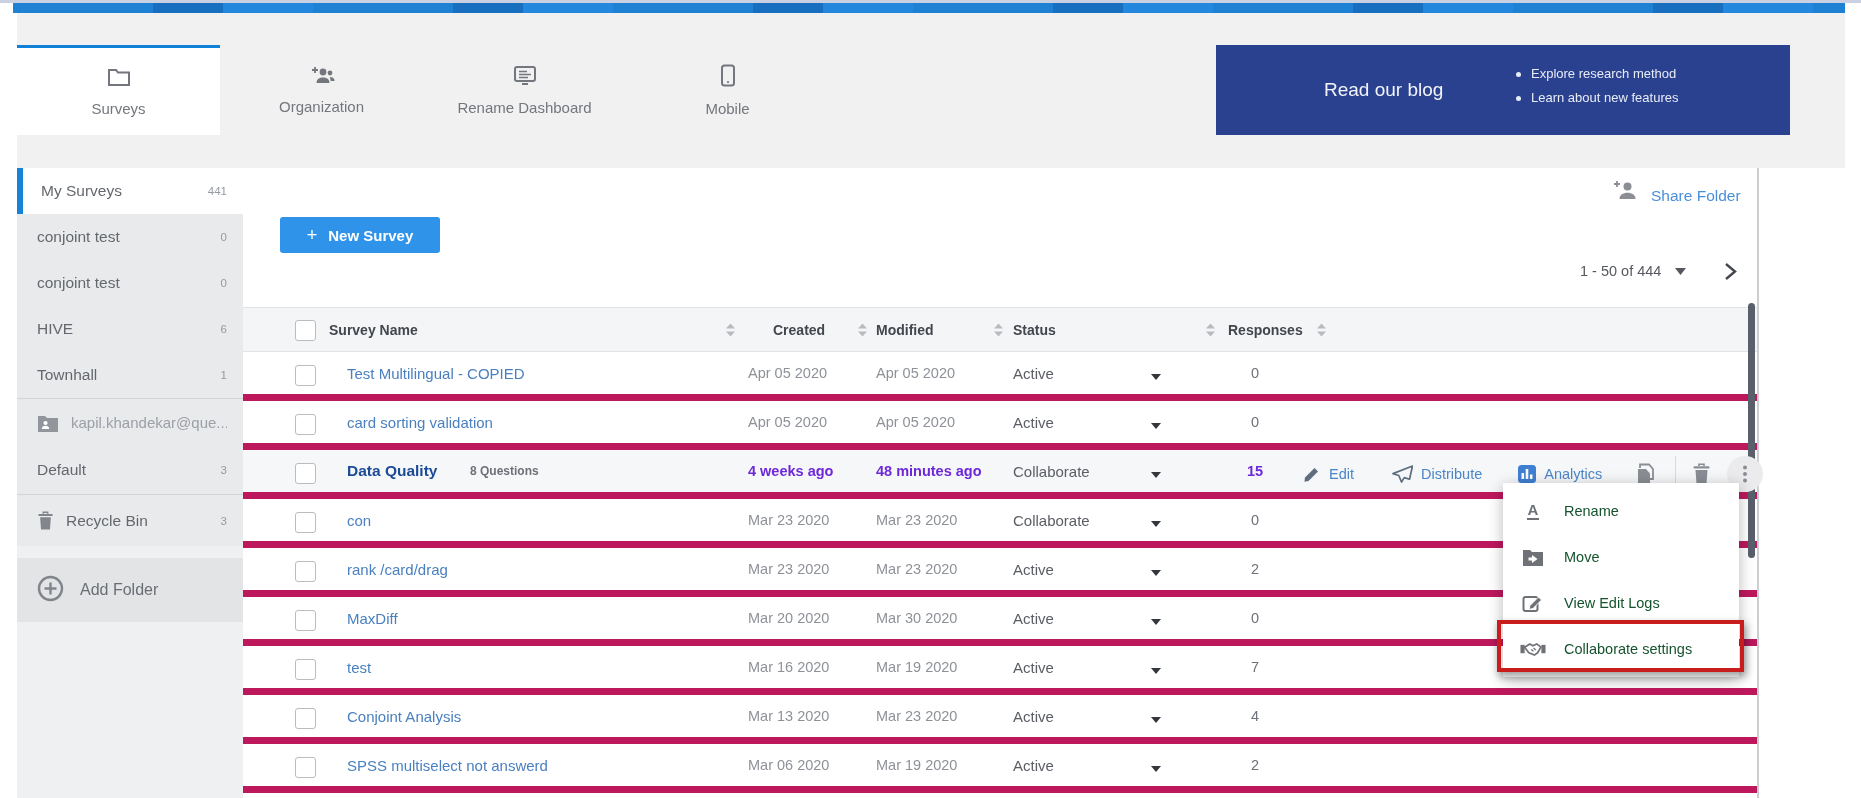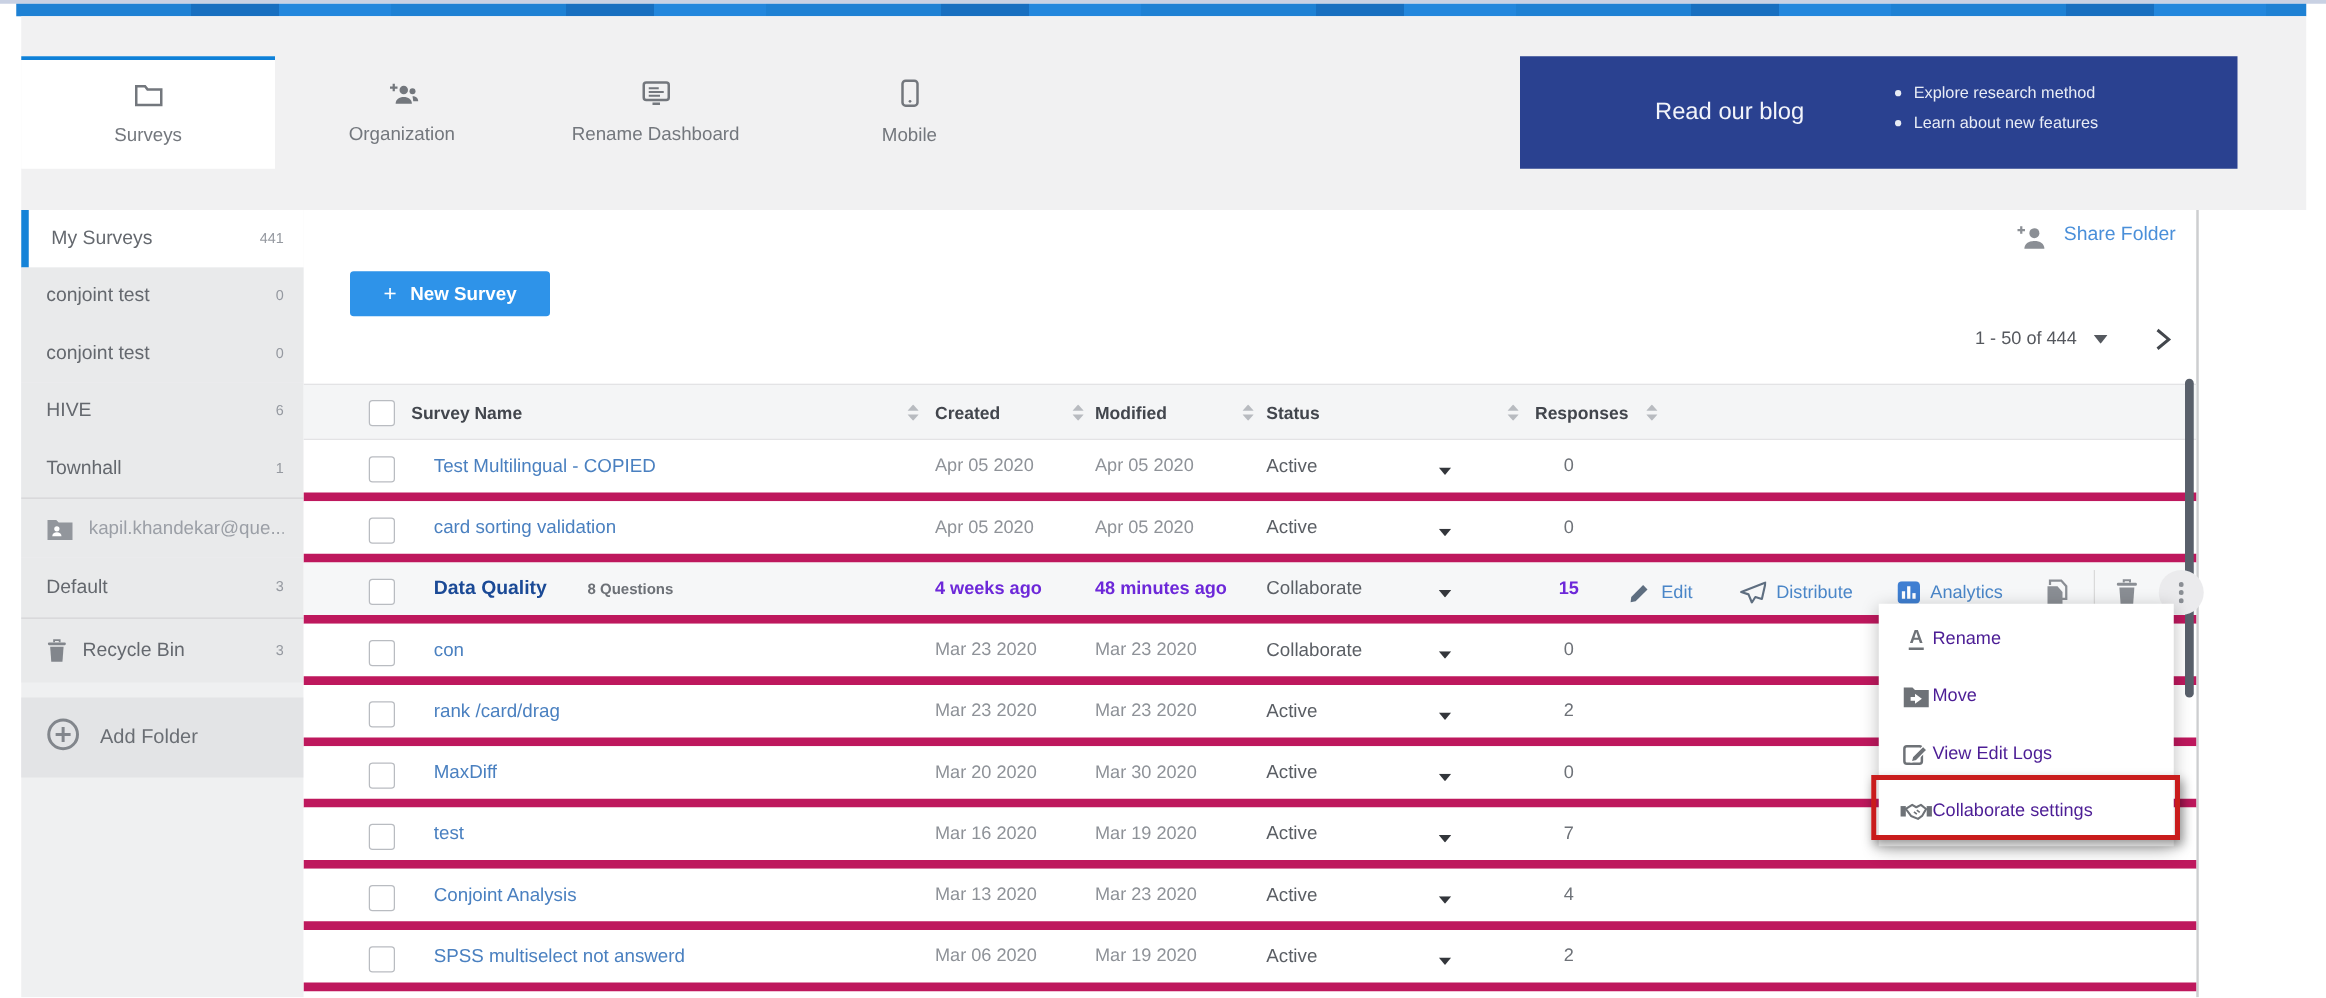--- a/index.html
+++ b/index.html
@@ -29,21 +29,21 @@
   .sb-label.muted{color:#9b9fa6;font-size:15px;}
   .sb-count{font-size:11.5px;color:#9599a0;}
   .sb-ic{margin-right:12px;display:flex;align-items:center;}
   .add-folder{position:absolute;left:0;top:390px;width:226px;height:64px;background:#e3e4e6;display:flex;align-items:center;gap:16px;padding-left:20px;box-sizing:border-box;cursor:pointer;}
   .add-folder .af-label{font-size:16px;color:#6a6e74;}
   
   .main-panel{position:absolute;left:243px;top:168px;width:1514px;height:630px;background:#fff;border-right:2px solid #cdced0;}
   .btn-new{position:absolute;left:280px;top:217px;width:160px;height:36px;background:#2e93e9;border-radius:3px;color:#fff;
     display:flex;align-items:center;justify-content:center;gap:11px;font-size:15px;font-weight:bold;cursor:pointer;}
   .btn-new .plus{font-size:18px;font-weight:400;line-height:1;}
-  .share-folder{position:absolute;left:1612px;top:179px;display:flex;align-items:flex-start;gap:13px;cursor:pointer;}
+  .share-folder{position:absolute;left:1612px;top:179px;display:flex;align-items:flex-end;gap:13px;cursor:pointer;}
   .share-folder .sf-label{color:#4a8fd9;font-size:15.5px;}
   .pagination{position:absolute;left:1580px;top:263px;display:flex;align-items:center;gap:14px;}
   .pg-text{font-size:14.5px;color:#55585e;cursor:pointer;}
   .pg-caret{cursor:pointer;display:flex;}
   .pg-chevron{position:absolute;left:1722px;top:262px;cursor:pointer;}
   
   .table{position:absolute;left:243px;top:307px;width:1514px;}
   .thead{position:relative;height:45px;background:#f4f5f6;border-top:1px solid #e3e3e5;border-bottom:1px solid #e3e3e5;box-sizing:border-box;}
   .hcell{position:absolute;top:50%;transform:translateY(-50%);font-size:14px;font-weight:bold;color:#42464d;cursor:pointer;white-space:nowrap;}
   .hsort{position:absolute;top:50%;transform:translateY(-50%);display:flex;cursor:pointer;}
@@ -65,21 +65,21 @@
   
   .actions{position:absolute;left:1303px;top:450px;height:47px;display:flex;align-items:center;}
   .act-ic{display:flex;align-items:center;cursor:pointer;}
   .act-label{font-size:14.5px;color:#4a86c8;margin-left:8px;cursor:pointer;}
   .act-sep{width:1px;height:36px;background:#dadada;margin-left:18px;}
   .dots-circle{width:36px;height:36px;border-radius:50%;background:#ebebed;display:flex;align-items:center;justify-content:center;margin-left:16px;cursor:pointer;}
   
   .menu{position:absolute;left:1503px;top:483px;width:236px;background:#fff;box-shadow:0 3px 14px rgba(0,0,0,0.28);padding:5px 0;z-index:5;}
   .menu-item{height:46px;display:flex;align-items:center;padding-left:17px;cursor:pointer;}
   .mi-icon{width:26px;display:flex;align-items:center;justify-content:center;}
-  .mi-label{margin-left:0;font-size:14.5px;color:#4c1d95;white-space:nowrap;}
+  .mi-label{margin-left:18px;font-size:14.5px;color:#14532d;white-space:nowrap;}
   .glyphA{font-size:15px;font-weight:bold;color:#6e7277;border-bottom:2px solid #6e7277;line-height:1.1;padding:0 1px;}
   .redbox{position:absolute;left:1497px;top:620px;width:247px;height:52px;border:4px solid #c91c1c;box-sizing:border-box;box-shadow:2px 4px 8px rgba(0,0,0,0.4);z-index:8;pointer-events:none;}
 </style>
 </head>
 <body>
 
 <div id="stage">
 
   <div class="strip-lavender"></div>
   <div class="strip-blue"></div>
@@ -233,21 +233,21 @@
   <div class="table">
     <div class="thead">
       <span class="cb" style="top:12px;"></span>
       <span class="hcell" style="left:86px;">Survey Name</span>
       <span class="hsort" style="left:483px;">
           <svg width="9" height="13">
             <path d="M4.5 0 9 5H0z" fill="#b8bbc0"></path>
             <path d="M4.5 13 0 8h9z" fill="#b8bbc0"></path>
           </svg>
         </span>
-      <span class="hcell" style="left:505px;">Created</span>
+      <span class="hcell" style="left:530px;">Created</span>
       <span class="hsort" style="left:615px;">
           <svg width="9" height="13">
             <path d="M4.5 0 9 5H0z" fill="#b8bbc0"></path>
             <path d="M4.5 13 0 8h9z" fill="#b8bbc0"></path>
           </svg>
         </span>
       <span class="hcell" style="left:633px;">Modified</span>
       <span class="hsort" style="left:751px;">
           <svg width="9" height="13">
             <path d="M4.5 0 9 5H0z" fill="#b8bbc0"></path>

